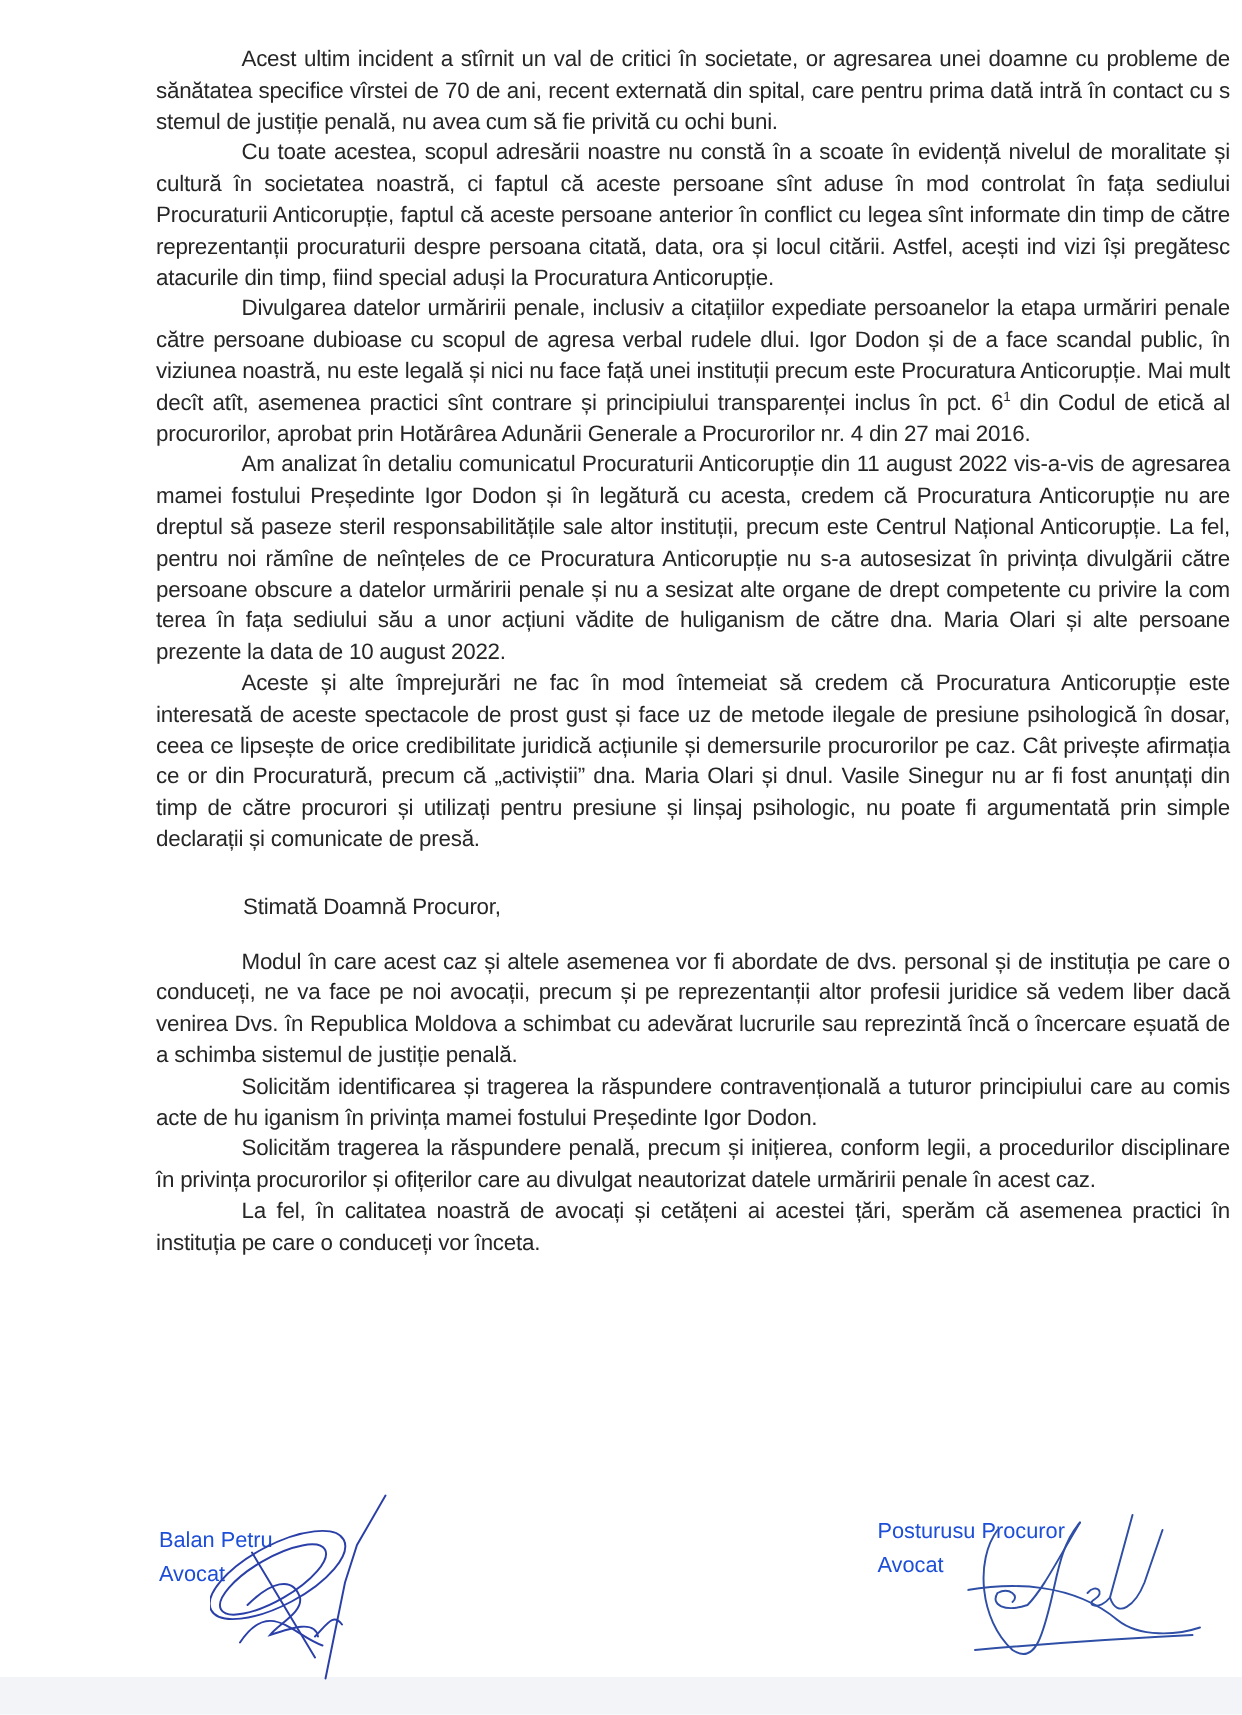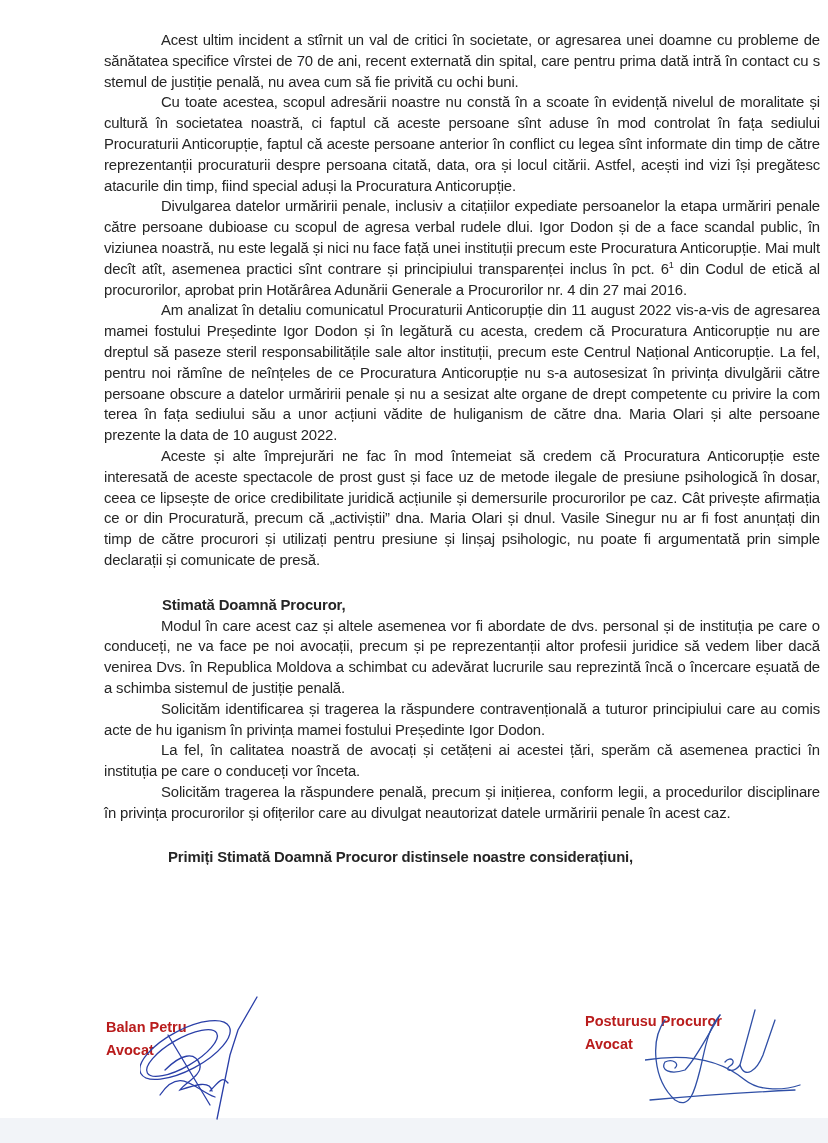--- a/index.html
+++ b/index.html
@@ -16,49 +16,48 @@
   .body-text {
     position: absolute;
     left: 104px; top: 30px;
     width: 716px;
     color: #262626;
     font-size: 14.9px;
     line-height: 20.8px;
     letter-spacing: -0.15px;
   }
   .body-text p { margin: 0; text-align: justify; text-indent: 57px; }
-  .salutation { margin: 24px 0 0 0; font-weight: bold; padding-left: 58px; }
+  .salutation { margin: 24px 0 16px 0; font-weight: normal; padding-left: 58px; }
   .closing { margin: 24px 0 0 0; font-weight: bold; padding-left: 64px; }
   sup { font-size: 9px; line-height: 0; }
 
-  .signer { position: absolute; color: #b91c1c; font-weight: bold; font-size: 14.5px; line-height: 23px; }
+  .signer { position: absolute; color: #1d4ed8; font-weight: normal; font-size: 14.5px; line-height: 23px; }
   .signer-left { left: 106px; top: 1016px; }
   .signer-right { left: 585px; top: 1010px; }
   .sig { position: absolute; }
   .sig-left { left: 140px; top: 995px; }
   .sig-right { left: 645px; top: 1000px; }
 </style>
 </head>
 <body>
 
 <div class="page">
   <div class="body-text">
     <p>Acest ultim incident a stîrnit un val de critici în societate, or agresarea unei doamne cu probleme de sănătatea specifice vîrstei de 70 de ani, recent externată din spital, care pentru prima dată intră în contact cu s stemul de justiție penală, nu avea cum să fie privită cu ochi buni.</p>
     <p>Cu toate acestea, scopul adresării noastre nu constă în a scoate în evidență nivelul de moralitate și cultură în societatea noastră, ci faptul că aceste persoane sînt aduse în mod controlat în fața sediului Procuraturii Anticorupție, faptul că aceste persoane anterior în conflict cu legea sînt informate din timp de către reprezentanții procuraturii despre persoana citată, data, ora și locul citării. Astfel, acești ind vizi își pregătesc atacurile din timp, fiind special aduși la Procuratura Anticorupție.</p>
     <p><span>Divulgarea datelor urmăririi penale, inclusiv a citațiilor expediate persoanelor la etapa urmăriri penale către persoane dubioase cu scopul de agresa verbal rudele dlui. Igor Dodon și de a face scandal public, în viziunea noastră, nu este legală și nici nu face față unei instituții precum este Procuratura Anticorupție. Mai mult decît atît, asemenea practici sînt contrare și principiului transparenței inclus în pct. 6</span><sup>1</sup><span> din Codul de etică al procurorilor, aprobat prin Hotărârea Adunării Generale a Procurorilor nr. 4 din 27 mai 2016.</span></p>
     <p>Am analizat în detaliu comunicatul Procuraturii Anticorupție din 11 august 2022 vis-a-vis de agresarea mamei fostului Președinte Igor Dodon și în legătură cu acesta, credem că Procuratura Anticorupție nu are dreptul să paseze steril responsabilitățile sale altor instituții, precum este Centrul Național Anticorupție. La fel, pentru noi rămîne de neînțeles de ce Procuratura Anticorupție nu s-a autosesizat în privința divulgării către persoane obscure a datelor urmăririi penale și nu a sesizat alte organe de drept competente cu privire la com terea în fața sediului său a unor acțiuni vădite de huliganism de către dna. Maria Olari și alte persoane prezente la data de 10 august 2022.</p>
     <p>Aceste și alte împrejurări ne fac în mod întemeiat să credem că Procuratura Anticorupție este interesată de aceste spectacole de prost gust și face uz de metode ilegale de presiune psihologică în dosar, ceea ce lipsește de orice credibilitate juridică acțiunile și demersurile procurorilor pe caz. Cât privește afirmația ce or din Procuratură, precum că „activiștii” dna. Maria Olari și dnul. Vasile Sinegur nu ar fi fost anunțați din timp de către procurori și utilizați pentru presiune și linșaj psihologic, nu poate fi argumentată prin simple declarații și comunicate de presă.</p>
 
     <div class="salutation">Stimată Doamnă Procuror,</div>
     <p>Modul în care acest caz și altele asemenea vor fi abordate de dvs. personal și de instituția pe care o conduceți, ne va face pe noi avocații, precum și pe reprezentanții altor profesii juridice să vedem liber dacă venirea Dvs. în Republica Moldova a schimbat cu adevărat lucrurile sau reprezintă încă o încercare eșuată de a schimba sistemul de justiție penală.</p>
     <p>Solicităm identificarea și tragerea la răspundere contravențională a tuturor principiului care au comis acte de hu iganism în privința mamei fostului Președinte Igor Dodon.</p>
+    <p>Solicităm tragerea la răspundere penală, precum și inițierea, conform legii, a procedurilor disciplinare în privința procurorilor și ofițerilor care au divulgat neautorizat datele urmăririi penale în acest caz.</p>
     <p>La fel, în calitatea noastră de avocați și cetățeni ai acestei țări, sperăm că asemenea practici în instituția pe care o conduceți vor înceta.</p>
-    <p>Solicităm tragerea la răspundere penală, precum și inițierea, conform legii, a procedurilor disciplinare în privința procurorilor și ofițerilor care au divulgat neautorizat datele urmăririi penale în acest caz.</p>
 
-    <div class="closing">Primiți Stimată Doamnă Procuror distinsele noastre considerațiuni,</div>
   </div>
 
   <div class="signer signer-left">
     <div>Balan Petru</div>
     <div>Avocat</div>
   </div>
   <svg class="sig sig-left" width="130" height="125" viewBox="0 0 130 125">
     <g fill="none" stroke="#2a3fa8" stroke-width="1.3" stroke-linecap="round">
       <ellipse cx="45" cy="55" rx="50" ry="20" transform="rotate(-28 45 55)"></ellipse>
       <ellipse cx="42" cy="58" rx="40" ry="14" transform="rotate(-30 42 58)"></ellipse>

